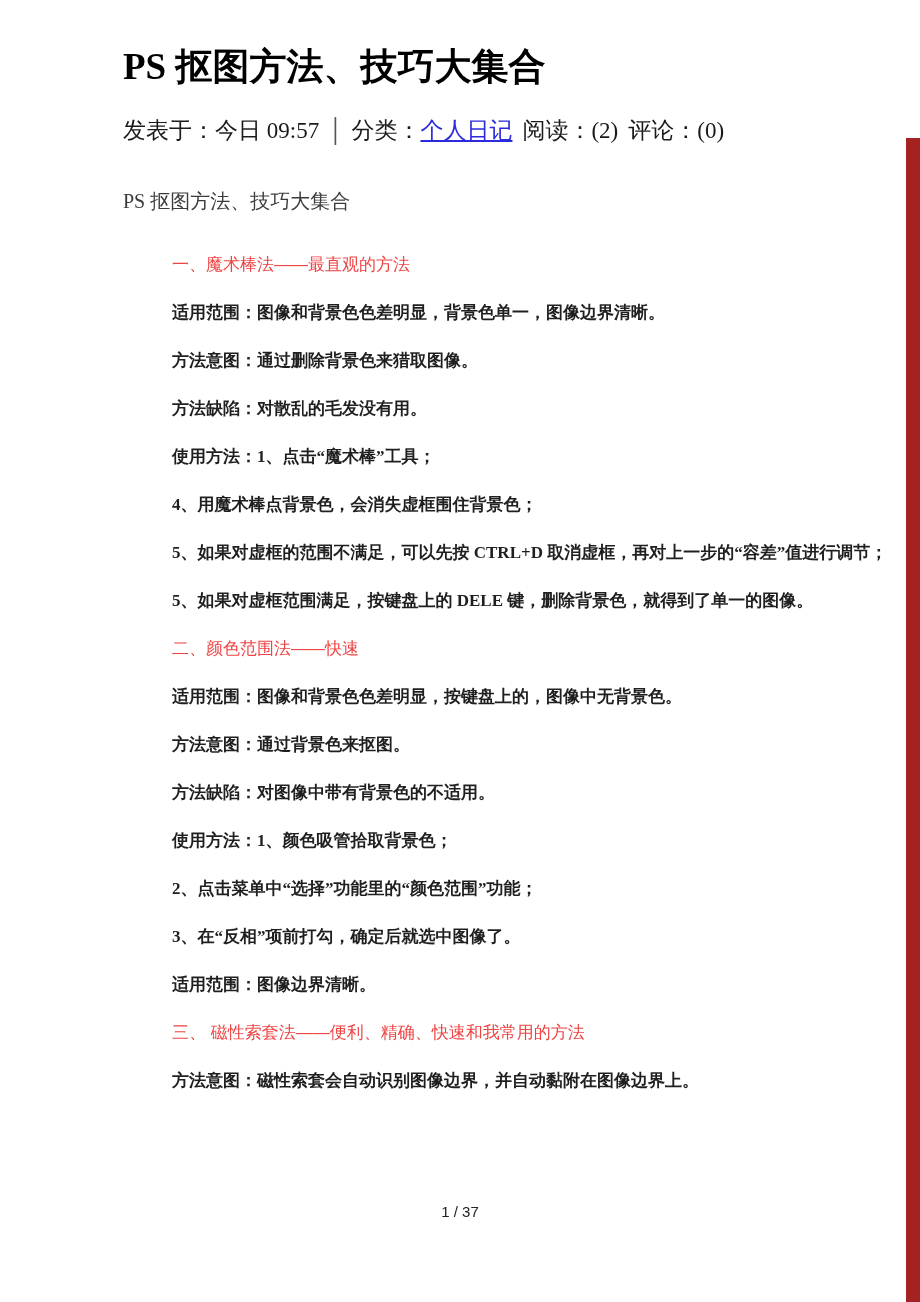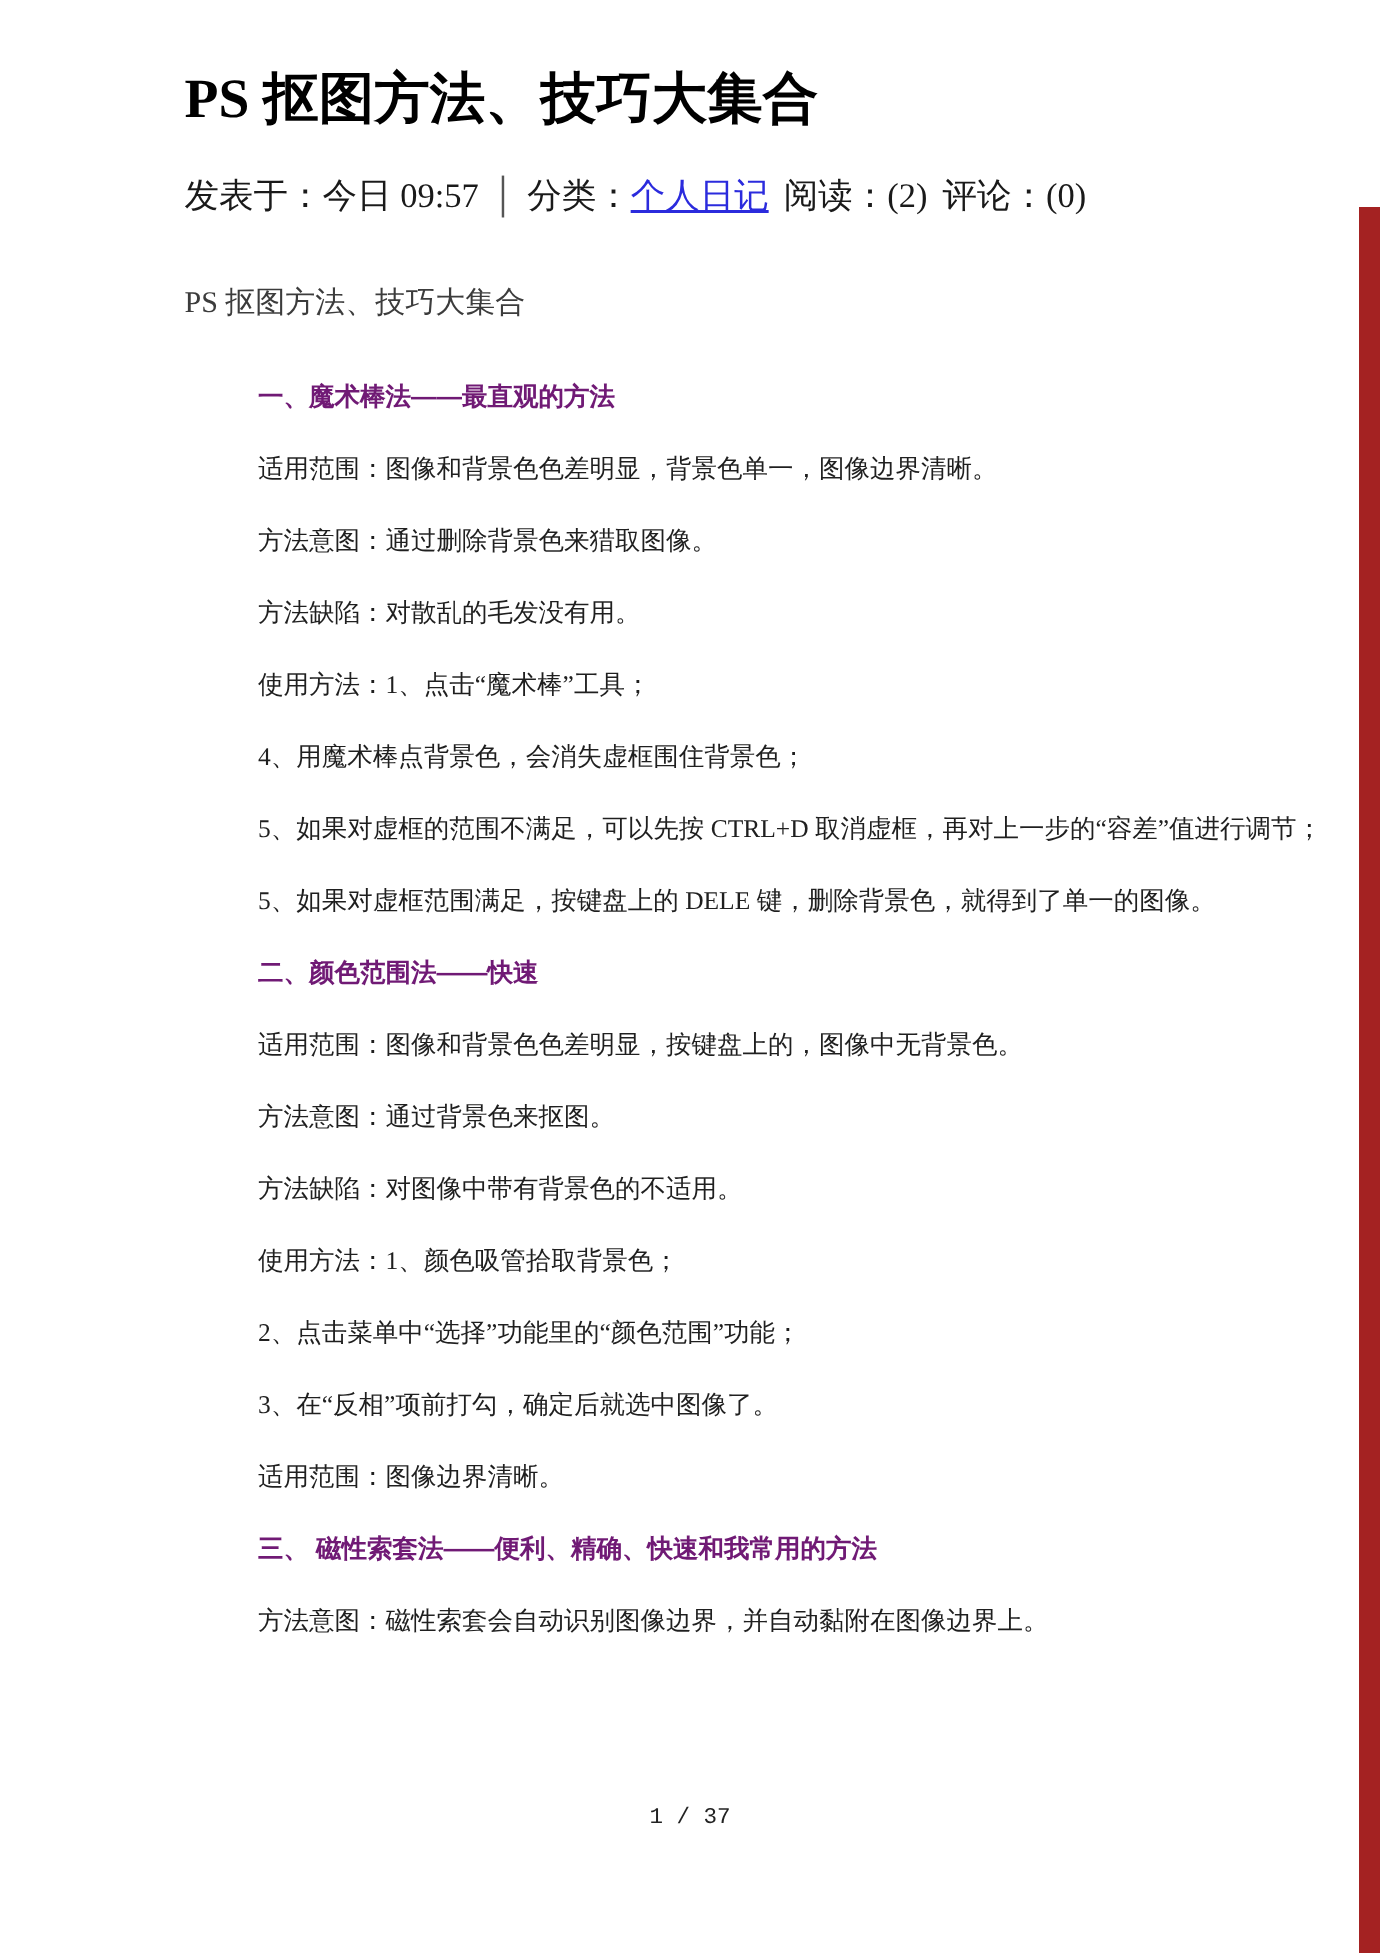--- a/index.html
+++ b/index.html
@@ -47,35 +47,35 @@
   }
   .article .block{
     margin:0 0 31px 0;
     line-height:17px;
     font-size:17px;
     white-space:nowrap;
   }
   .article .para{
     font-family:"Liberation Serif","DejaVu Serif",serif;
     color:#1f1f1f;
-    font-weight:normal;
+    font-weight:bold;
   }
   .article .heading{
     font-family:"Liberation Sans","DejaVu Sans",sans-serif;
-    font-weight:bold;
-    color:#701a75;
+    font-weight:normal;
+    color:#ef4444;
   }
   .footer{
     position:absolute;
     top:1203px;left:0;
     width:920px;
     text-align:center;
     font-size:15px;
     color:#222;
-    font-family:Liberation Mono, monospace;
+    font-family:Liberation Sans, sans-serif;
   }
 </style>
 </head>
 <body style="background: rgb(255, 255, 255);">
 
 <div class="page">
 
   <div class="header">
     <h1 class="title">PS 抠图方法、技巧大集合</h1>
 

